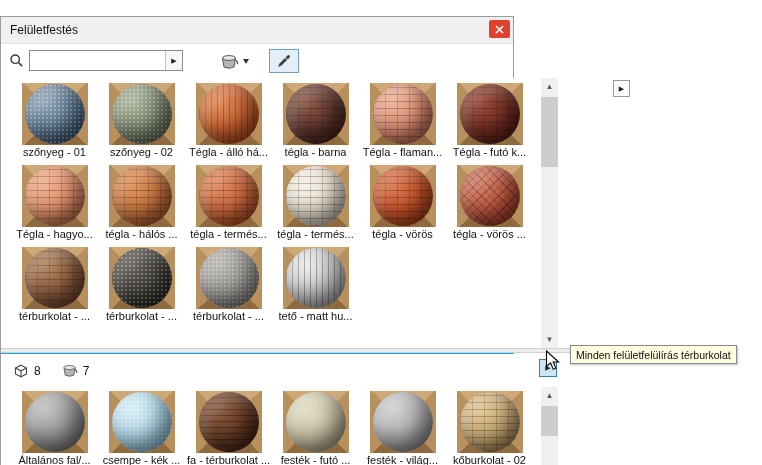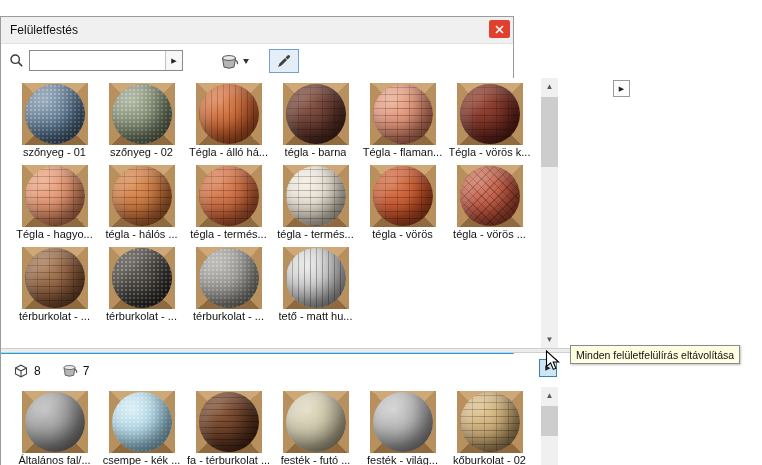--- a/index.html
+++ b/index.html
@@ -120,21 +120,21 @@
         <div class="tile">
     <div class="swatch">
       <div class="sphere" style="background-color: rgb(212, 132, 106); background-image: repeating-linear-gradient(0deg, rgba(40, 10, 0, 0.28) 0px, rgba(40, 10, 0, 0.28) 1px, transparent 1px, transparent 7px), repeating-linear-gradient(90deg, rgba(40, 10, 0, 0.2) 0px, rgba(40, 10, 0, 0.2) 1px, transparent 1px, transparent 12px), radial-gradient(circle at 35% 30%, rgb(238, 180, 154), rgb(212, 132, 106) 55%, rgb(138, 74, 56) 96%);"></div>
     </div>
     <div class="tile-label">Tégla - flaman...</div>
   </div>
         <div class="tile">
     <div class="swatch">
       <div class="sphere" style="background-color: rgb(110, 42, 32); background-image: repeating-linear-gradient(0deg, rgba(40, 10, 0, 0.28) 0px, rgba(40, 10, 0, 0.28) 1px, transparent 1px, transparent 7px), repeating-linear-gradient(90deg, rgba(40, 10, 0, 0.2) 0px, rgba(40, 10, 0, 0.2) 1px, transparent 1px, transparent 12px), radial-gradient(circle at 35% 30%, rgb(154, 74, 58), rgb(110, 42, 32) 55%, rgb(58, 19, 14) 96%);"></div>
     </div>
-    <div class="tile-label">Tégla - vörös k...</div>
+    <div class="tile-label">Tégla - futó k...</div>
   </div>
         <div class="tile">
     <div class="swatch">
       <div class="sphere" style="background-color: rgb(217, 138, 100); background-image: repeating-linear-gradient(0deg, rgba(40, 10, 0, 0.28) 0px, rgba(40, 10, 0, 0.28) 1px, transparent 1px, transparent 7px), repeating-linear-gradient(90deg, rgba(40, 10, 0, 0.2) 0px, rgba(40, 10, 0, 0.2) 1px, transparent 1px, transparent 12px), radial-gradient(circle at 35% 30%, rgb(240, 176, 144), rgb(217, 138, 100) 55%, rgb(143, 78, 52) 96%);"></div>
     </div>
     <div class="tile-label">Tégla - hagyo...</div>
   </div>
         <div class="tile">
     <div class="swatch">
       <div class="sphere" style="background-color: rgb(194, 112, 58); background-image: repeating-linear-gradient(0deg, rgba(40, 10, 0, 0.28) 0px, rgba(40, 10, 0, 0.28) 1px, transparent 1px, transparent 7px), repeating-linear-gradient(90deg, rgba(40, 10, 0, 0.2) 0px, rgba(40, 10, 0, 0.2) 1px, transparent 1px, transparent 12px), radial-gradient(circle at 35% 30%, rgb(224, 148, 92), rgb(194, 112, 58) 55%, rgb(124, 65, 28) 96%);"></div>
@@ -277,19 +277,19 @@
         <span>▲</span>
       </div>
     <div class="sb-thumb"></div>
     <div class="sb-btn sb-down">
         <span>▼</span>
       </div>
   </div>
 
 </div>
 
-<div class="tooltip">Minden felületfelülírás eltávolítása</div>
+<div class="tooltip">Minden felületfelülírás térburkolat</div>
 
 <div class="cursor">
   <svg width="16" height="22" viewBox="0 0 16 22">
       <path d="M1.5 1 L1.5 16.5 L5.6 12.9 L8.3 19.4 L10.9 18.3 L8.2 12 L13.6 12 Z" fill="#fff" stroke="#000" stroke-width="1.1"></path>
     </svg>
 </div>
 
 </body></html>

